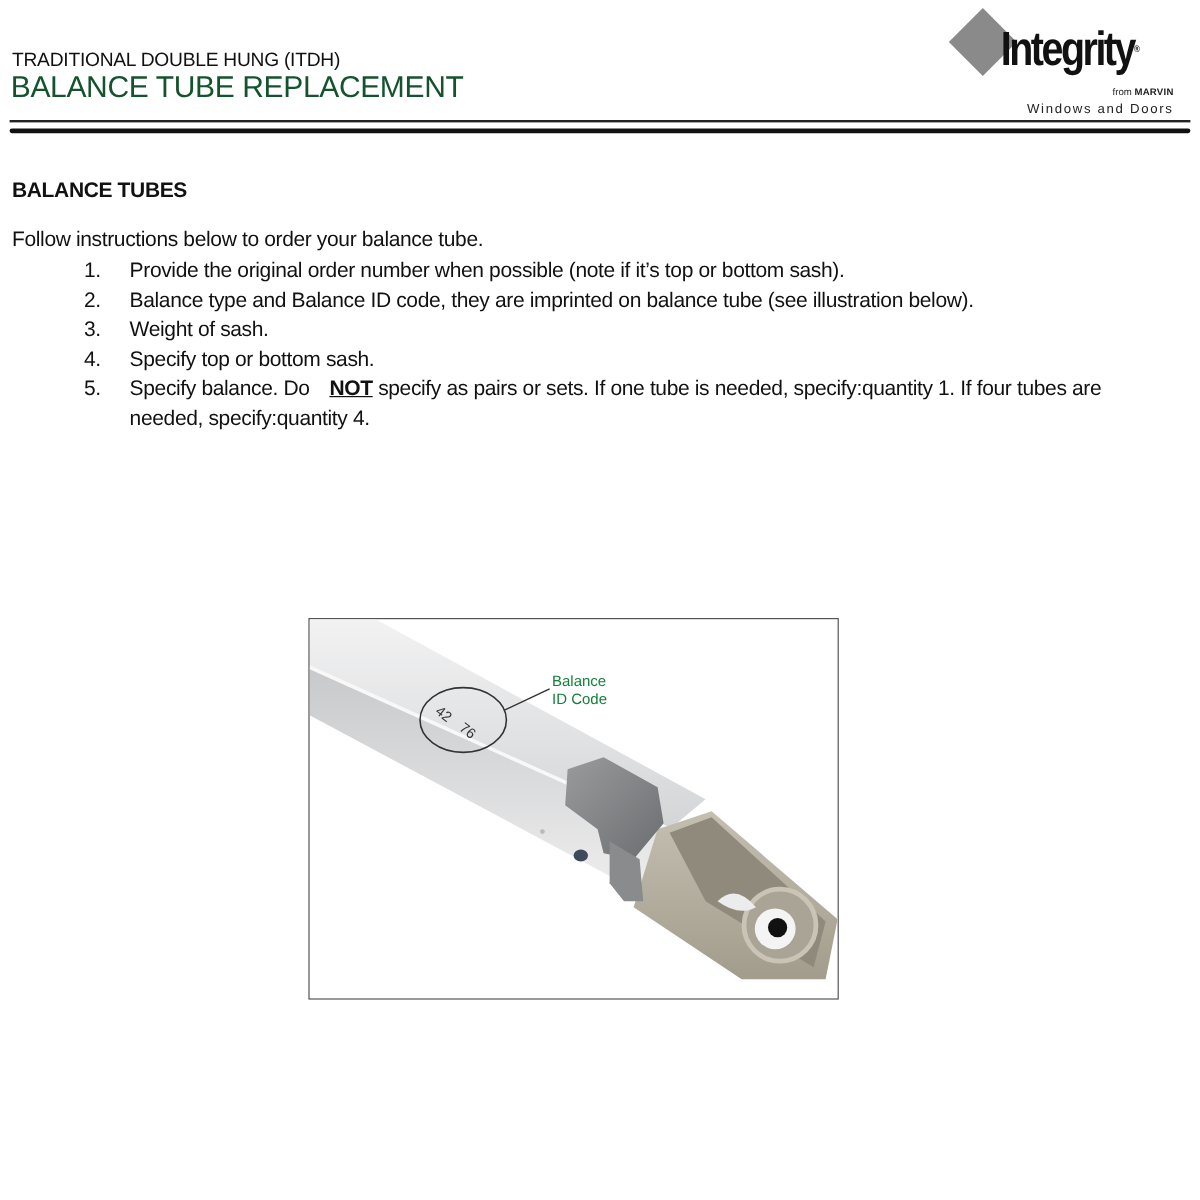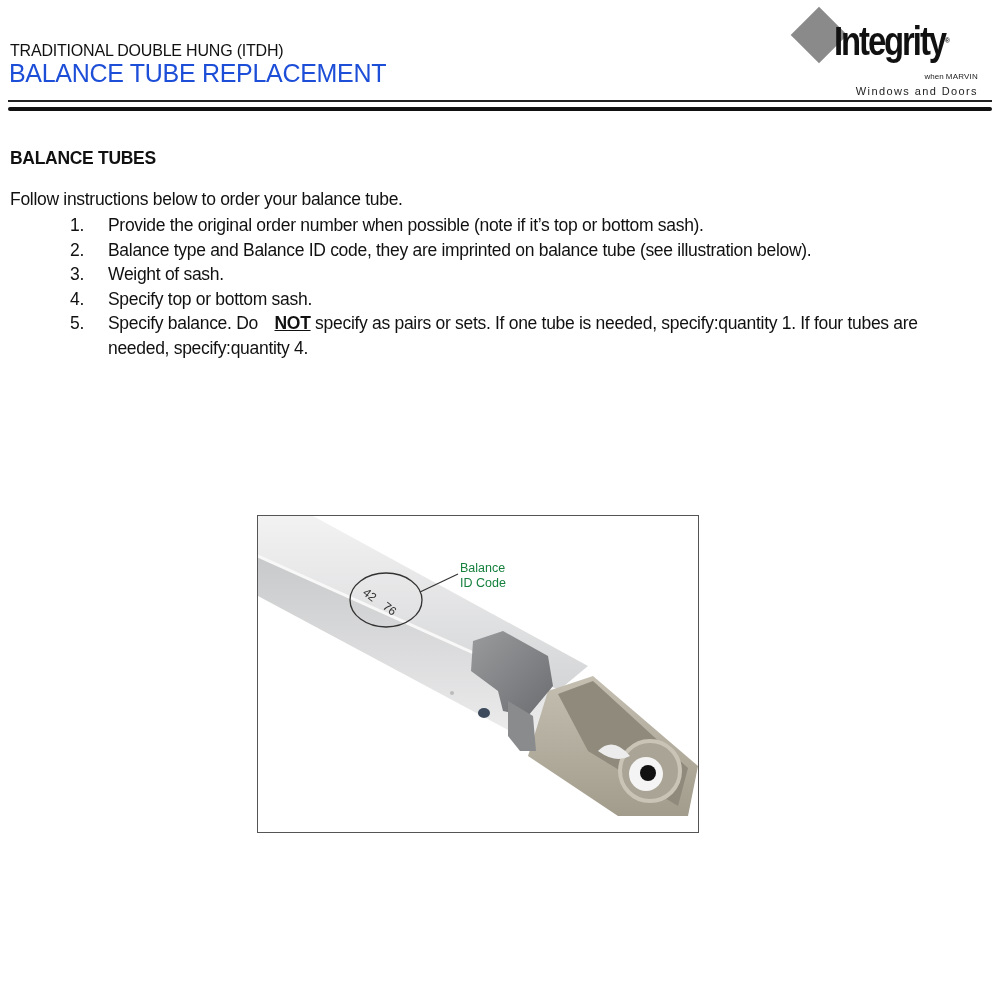--- a/index.html
+++ b/index.html
@@ -1,29 +1,29 @@
 <!DOCTYPE html>
 <html><head>
   <meta charset="utf-8">
   <style>
     html, body { margin: 0; padding: 0; background: #ffffff; }
     body { width: 1000px; height: 1000px; position: relative; overflow: hidden; font-family: "Liberation Sans", sans-serif; color: #111; }
 
     .doc-subtitle { position: absolute; left: 10px; top: 42px; font-size: 16px; letter-spacing: -0.2px; color: #111; }
-    .doc-title { position: absolute; left: 9px; top: 59px; font-size: 25px; letter-spacing: -0.3px; color: #1d4ed8; }
+    .doc-title { position: absolute; left: 9px; top: 59px; font-size: 25px; letter-spacing: -0.3px; color: #14532d; }
 
     .rule-thin { position: absolute; left: 8px; right: 8px; top: 100px; height: 2px; background: #222; }
     .rule-thick { position: absolute; left: 8px; right: 8px; top: 107px; height: 4px; background: #111; border-radius: 2px; }
 
     .logo { position: absolute; left: 794px; top: 10px; width: 200px; height: 90px; }
     .logo-diamond { position: absolute; left: 5px; top: 5px; width: 40px; height: 40px; background: #8a8a8a; transform: rotate(45deg); transform-origin: center; }
     .logo-word { position: absolute; left: 40px; top: 6px; font-size: 40px; font-weight: bold; letter-spacing: -2.5px; color: #111; transform: scaleX(0.82); transform-origin: left center; line-height: 50px; }
     .logo-reg { font-size: 8px; vertical-align: bottom; letter-spacing: 0; }
     .logo-from { position: absolute; right: 16px; top: 62px; font-size: 8px; color: #222; }
-    .logo-from b { font-weight: 400; letter-spacing: 0.2px; }
+    .logo-from b { font-weight: 700; letter-spacing: 0.2px; }
     .logo-tag { position: absolute; right: 16px; top: 75px; font-size: 11px; letter-spacing: 1.4px; color: #222; }
 
     .section-heading { position: absolute; left: 10px; top: 148px; font-size: 17.5px; font-weight: bold; letter-spacing: -0.3px; }
     .intro { position: absolute; left: 10px; top: 189px; font-size: 17.5px; letter-spacing: -0.3px; }
 
     .steps { position: absolute; left: 70px; top: 213px; width: 900px; margin: 0; padding: 0; list-style: none; font-size: 17.5px; letter-spacing: -0.3px; line-height: 24.5px; }
     .steps li { display: flex; }
     .step-num { width: 38px; flex: none; }
     .step-text { flex: 1; }
     .step-text u { font-weight: bold; text-decoration: underline; margin-left: 12px; }
@@ -36,21 +36,21 @@
 <body>
 
 <div>
 
   <div class="doc-subtitle">TRADITIONAL DOUBLE HUNG (ITDH)</div>
   <div class="doc-title">BALANCE TUBE REPLACEMENT</div>
 
   <div class="logo">
     <div class="logo-diamond"></div>
     <div class="logo-word"><span>Integrity</span><span class="logo-reg">®</span></div>
-    <div class="logo-from"><span>when </span><b>MARVIN</b></div>
+    <div class="logo-from"><span>from </span><b>MARVIN</b></div>
     <div class="logo-tag">Windows and Doors</div>
   </div>
 
   <div class="rule-thin"></div>
   <div class="rule-thick"></div>
 
   <div class="section-heading">BALANCE TUBES</div>
   <div class="intro">Follow instructions below to order your balance tube.</div>
 
   <ol class="steps">

